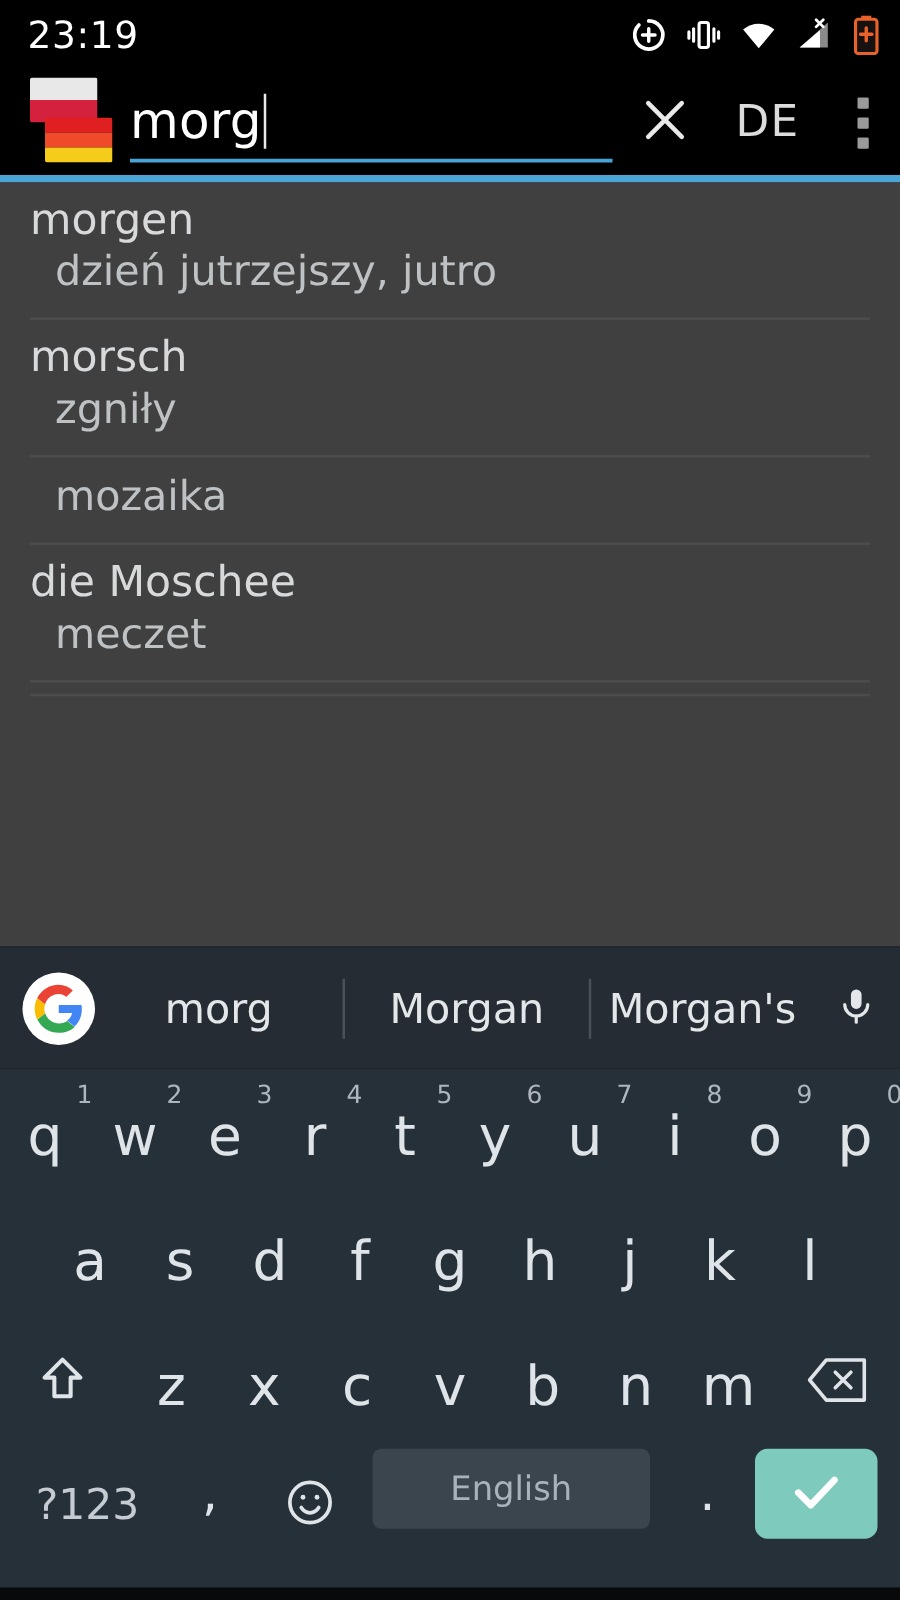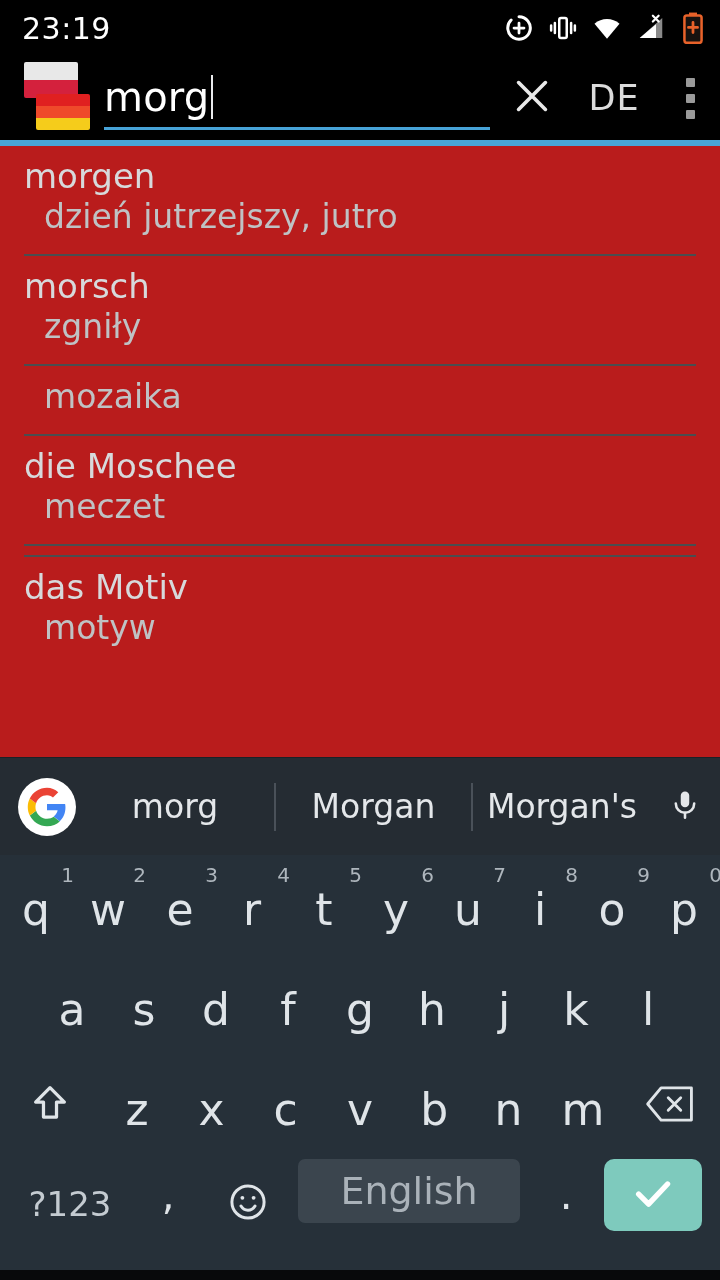--- a/index.html
+++ b/index.html
@@ -50,21 +50,21 @@
   .tbtn { display:flex; align-items:center; justify-content:center; cursor:default; }
   #clear-btn { width:72px; height:84px; }
   #lang-btn { width:92px; height:84px; color:#dcdcdc; font-size:35px; font-weight:normal;
     font-family:"DejaVu Sans", sans-serif; letter-spacing:1px; }
   #overflow-btn { width:60px; height:84px; flex-direction:column; gap:7px; }
   .odot { width:9px; height:9px; background:#9a9a9a; border-radius:1px; }
 
   #accent-line { height:6px; width:100%; background:#4aa5d6; }
 
   
-  #results { position:relative; background:#b91c1c; height:611px; overflow:hidden; }
+  #results { position:relative; background:#404040; height:611px; overflow:hidden; }
   .entry { position:relative; padding:10px 0 8px 0; }
   .term { color:#d7d9db; font-size:34px; line-height:1.18; padding-left:24px;
           font-family:"DejaVu Sans", sans-serif; }
   .trans { color:#bfc2c4; font-size:33px; line-height:1.18; padding-left:44px; margin-top:2px;
           font-family:"DejaVu Sans", sans-serif; }
   .divider { height:2px; background:#4a4d50; margin:9px 24px 0 24px; }
 
   
   #suggestions {
     height:98px; background:#252c33;
@@ -92,21 +92,21 @@
   .key-wide { flex:0 0 100px !important; }
   #krow4 { display:flex; align-items:flex-start; height:108px; padding:0 10px; }
   #sym-key { flex:0 0 120px; color:#c4cbd1; font-size:34px; display:flex;
              align-items:center; justify-content:center; height:90px;
              font-family:"DejaVu Sans", sans-serif; }
   #comma-key { flex:0 0 76px; color:#dfe4e8; font-size:40px; display:flex;
              align-items:center; justify-content:center; height:90px; padding-bottom:18px; }
   #emoji-key { flex:0 0 84px; display:flex; align-items:center; justify-content:center; height:90px; }
   #space-key { flex:1 1 auto; height:64px; background:#3b454e; border-radius:7px;
              display:flex; align-items:center; justify-content:center;
-             color:#aab2b9; font-size:38px; margin:0 8px;
+             color:#aab2b9; font-size:27px; margin:0 8px;
              font-family:"DejaVu Sans", sans-serif; }
   #period-key { flex:0 0 76px; color:#dfe4e8; font-size:40px; display:flex;
              align-items:center; justify-content:center; height:90px; padding-bottom:18px; }
   #enter-key { flex:0 0 98px; height:72px; background:#7ecabd; border-radius:10px;
              display:flex; align-items:center; justify-content:center; margin-right:8px; }
 </style>
 </head>
 <body>
 
 <div id="screen">
@@ -209,24 +209,20 @@
     <div class="divider"></div>
 
     <div class="entry">
       <div class="term">die Moschee</div>
       <div class="trans">meczet</div>
     </div>
     <div class="divider"></div>
 
     <div class="divider"></div>
 
-    <div class="entry">
-      <div class="term">das Motiv</div>
-      <div class="trans">motyw</div>
-    </div>
 
   </div>
 
   <div id="suggestions">
     <span id="g-logo">
       <svg width="42" height="42" viewBox="0 0 48 48">
         <path fill="#4285F4" d="M45.1 24.5c0-1.6-.1-2.7-.4-4H24v7.3h12.1c-.2 2-1.6 5-4.5 7l6.9 5.4c4.1-3.8 6.6-9.4 6.6-15.7z"></path>
         <path fill="#34A853" d="M24 46c6 0 11-2 14.6-5.4l-6.9-5.4c-1.9 1.3-4.4 2.2-7.6 2.2-5.8 0-10.8-3.9-12.5-9.2l-7.2 5.6C8 41.1 15.4 46 24 46z"></path>
         <path fill="#FBBC05" d="M11.5 28.2c-.5-1.3-.7-2.7-.7-4.2s.3-2.9.7-4.2l-7.2-5.6C2.8 17.1 2 20.4 2 24s.8 6.9 2.3 9.8l7.2-5.6z"></path>
         <path fill="#EA4335" d="M24 10.6c3.3 0 5.5 1.4 6.8 2.6l6.1-6C33.1 3.9 29.1 2 24 2 15.4 2 8 6.9 4.3 14.2l7.2 5.6c1.7-5.3 6.7-9.2 12.5-9.2z"></path>

